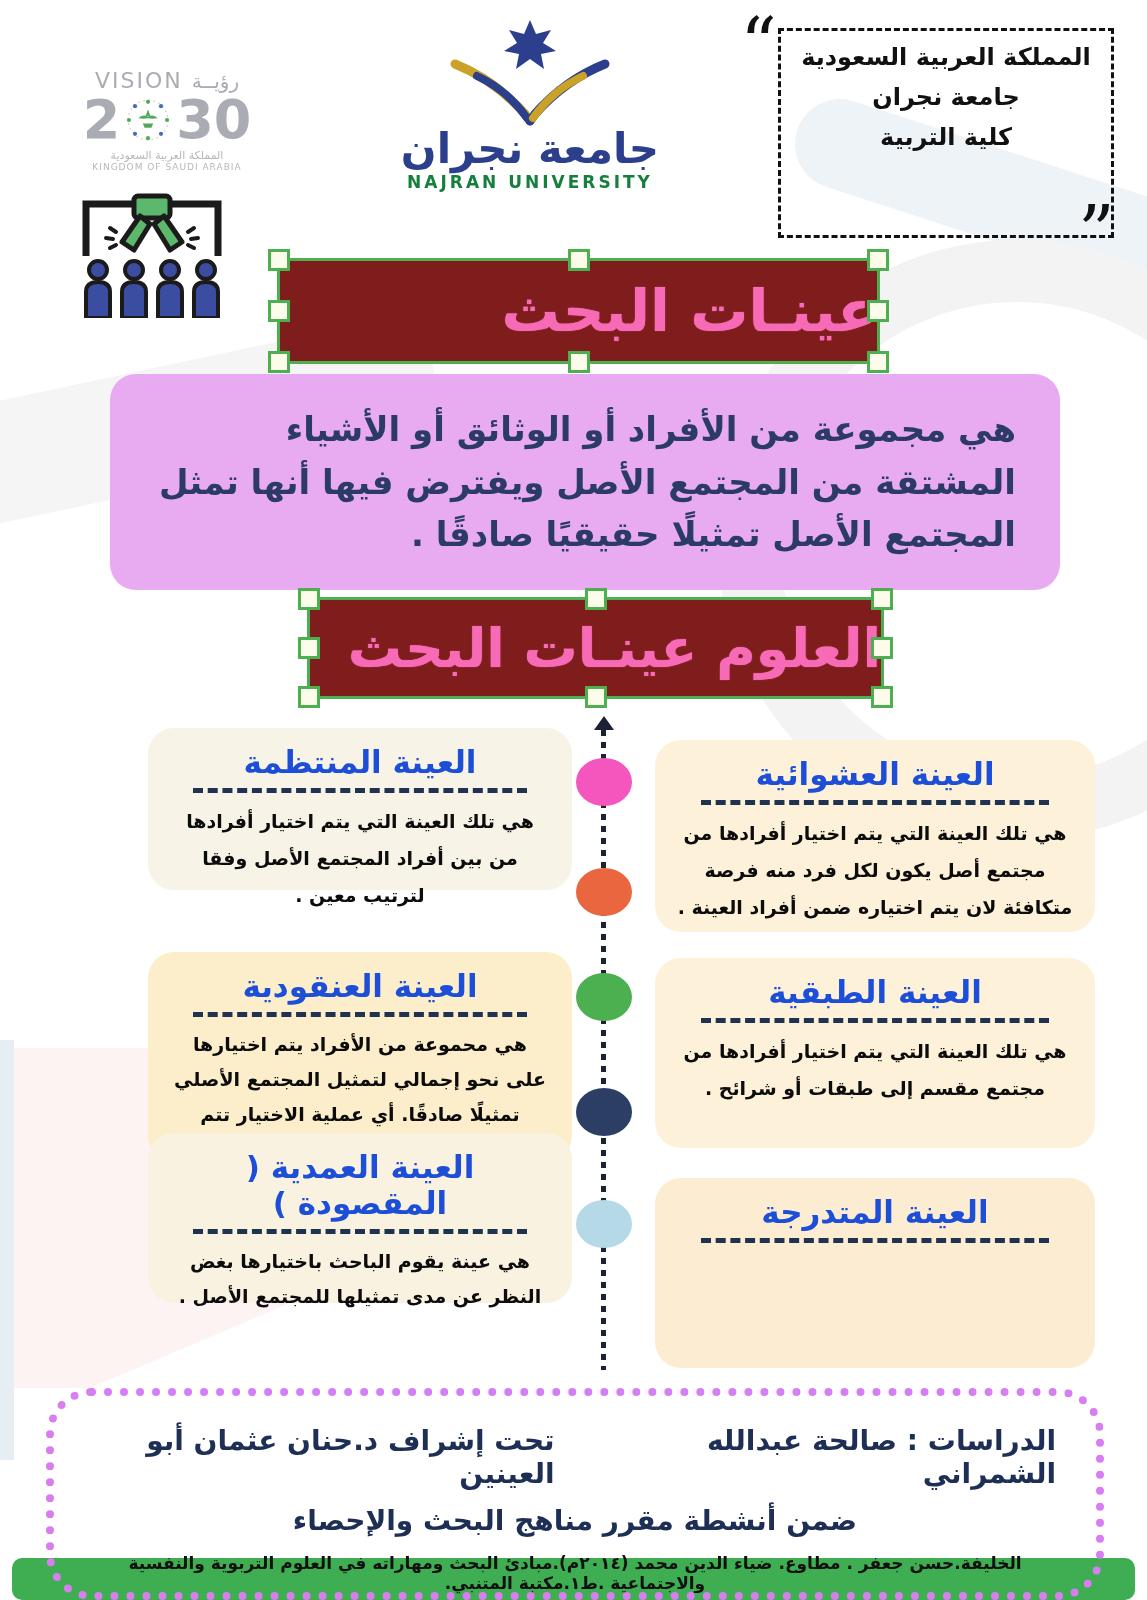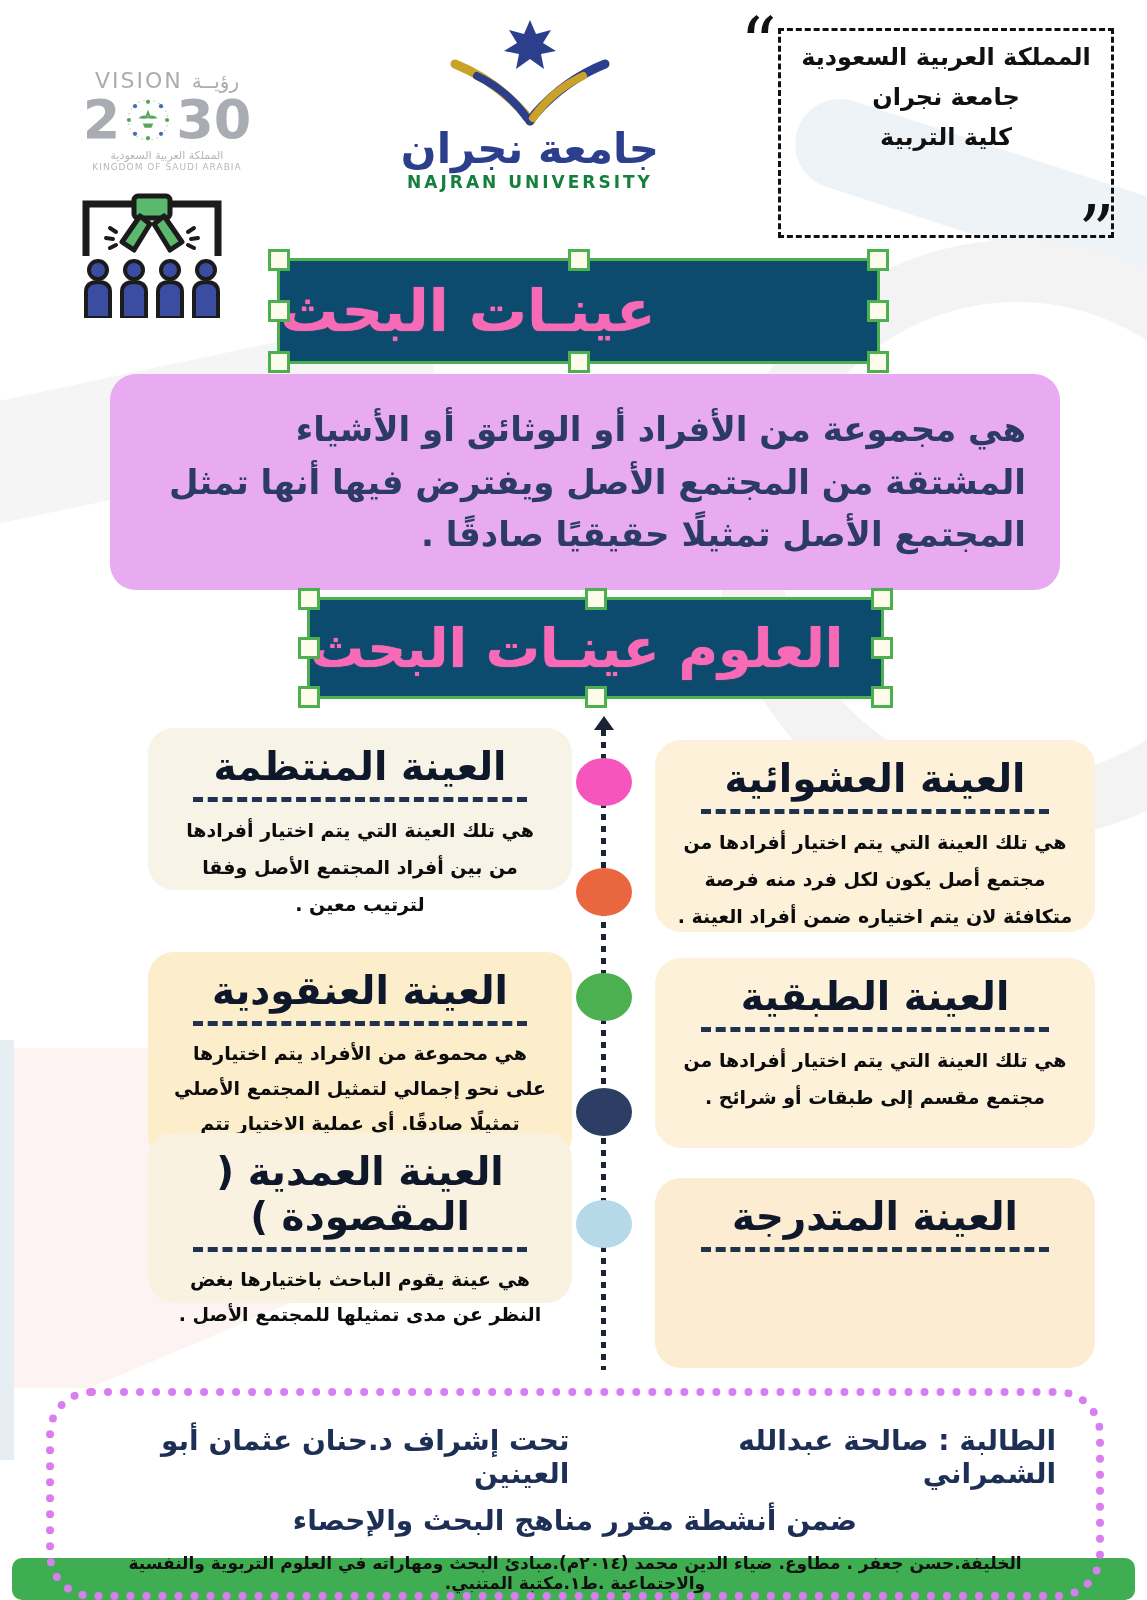--- a/index.html
+++ b/index.html
@@ -43,53 +43,53 @@
   .nu-name-ar { font-size:42px; font-weight:bold; color:#2b3f8c; line-height:1.1; margin-top:-6px; }
   .nu-name-en { font-size:17px; font-weight:bold; color:#15803d; letter-spacing:3px; direction:ltr; }
 
   .affil { position:absolute; left:778px; top:28px; width:336px; height:210px;
     border:3px dashed #111; padding:6px 10px; z-index:2; }
   .affil-line { font-size:24px; font-weight:bold; color:#111; text-align:center; line-height:40px; white-space:nowrap; }
   .quote-open  { position:absolute; left:740px; top:8px;  font-size:72px; color:#111; z-index:3; line-height:1; font-family:"DejaVu Serif","Liberation Serif",serif; }
   .quote-close { position:absolute; left:1078px; top:196px; font-size:72px; color:#111; z-index:3; line-height:1; font-family:"DejaVu Serif","Liberation Serif",serif; }
 
   
-  .banner { position:absolute; background:#0c4a6e; border:3px solid #4caf50;
-    display:flex; align-items:center; justify-content:flex-end; z-index:2; }
+  .banner { position:absolute; background:#7f1d1d; border:3px solid #4caf50;
+    display:flex; align-items:center; justify-content:flex-start; z-index:2; }
   .banner-title { color:#f76ab5; font-weight:bold; text-shadow:0 0 1px #f76ab5; }
   .banner1 { left:277px; top:258px; width:603px; height:106px; }
   .banner1 .banner-title { font-size:58px; }
   .banner2 { left:307px; top:597px; width:577px; height:102px; }
   .banner2 .banner-title { font-size:54px; }
   .handle { position:absolute; width:22px; height:22px; background:#fdfbe9; border:3px solid #4caf50; z-index:3; }
   .h-tl{top:-12px;left:-12px;} .h-tc{top:-12px;left:calc(50% - 11px);} .h-tr{top:-12px;right:-12px;}
   .h-ml{top:calc(50% - 11px);left:-12px;} .h-mr{top:calc(50% - 11px);right:-12px;}
   .h-bl{bottom:-12px;left:-12px;} .h-bc{bottom:-12px;left:calc(50% - 11px);} .h-br{bottom:-12px;right:-12px;}
 
   
   .definition { position:absolute; left:110px; top:374px; width:950px; height:216px;
-    background:#e8abf1; border-radius:26px; padding:28px 34px; z-index:2;
+    background:#e8abf1; border-radius:26px; padding:28px 44px; z-index:2;
     display:flex; align-items:center; }
   .definition-text { font-size:34px; font-weight:bold; color:#2b3a67; text-align:right; line-height:1.55; width:100%; }
 
   
   .timeline-line { position:absolute; left:601px; top:730px; width:5px; height:640px; z-index:1;
     background:repeating-linear-gradient(to bottom,#1b2233 0 6px,transparent 6px 12px); }
   .timeline-arrow { position:absolute; left:594px; top:716px; width:0; height:0; z-index:1;
     border-left:10px solid transparent; border-right:10px solid transparent; border-bottom:14px solid #1b2233; }
   .dot { position:absolute; width:56px; height:48px; border-radius:50%; z-index:2; left:576px; }
   .dot1 { top:758px; background:#f556be; }
   .dot2 { top:868px; background:#e9663f; }
   .dot3 { top:973px; background:#4caf50; }
   .dot4 { top:1088px; background:#2c3e63; }
   .dot5 { top:1200px; background:#b5d9e6; }
 
   
   .tbox { position:absolute; border-radius:26px; padding:16px 22px; z-index:2; }
-  .tbox-title { font-size:39px; font-weight:bold; color:#0f172a; text-align:center; }
+  .tbox-title { font-size:31px; font-weight:bold; color:#1d4ed8; text-align:center; }
   .tbox-sep { border-top:5px dashed #1f3350; width:88%; margin:8px auto 10px auto; }
   .tbox-body { font-size:19px; font-weight:bold; color:#0c0c0c; text-align:center; line-height:1.95; }
   .r1 { left:655px; top:740px;  width:440px; height:192px; background:#fdf2d9; }
   .r2 { left:655px; top:958px;  width:440px; height:190px; background:#fdf2d9; }
   .r3 { left:655px; top:1178px; width:440px; height:190px; background:#fcedd2; }
   .l1 { left:148px; top:728px;  width:424px; height:162px; background:#f7f3e7; }
   .l2 { left:148px; top:952px;  width:424px; height:210px; background:#fcedcb; }
   .l3 { left:148px; top:1133px; width:424px; height:170px; background:#f9f2e0; }
   .l2 .tbox-body, .l3 .tbox-body { line-height:1.85; }
 
@@ -254,20 +254,20 @@
   </div>
   <div class="tbox l3">
     <div class="tbox-title">العينة العمدية ( المقصودة )</div>
     <div class="tbox-sep"></div>
     <div class="tbox-body">هي عينة يقوم الباحث باختيارها بغض النظر عن مدى تمثيلها للمجتمع الأصل .</div>
   </div>
 
   <div class="green-bar"></div>
   <div class="footer-box">
     <div class="footer-line1">
-      <span>الطالبة : صالحة عبدالله الشمراني</span>
+      <span>الدراسات : صالحة عبدالله الشمراني</span>
       <span>تحت إشراف د.حنان عثمان أبو العينين</span>
     </div>
     <div class="footer-line2">ضمن أنشطة مقرر مناهج البحث والإحصاء</div>
     <div class="footer-ref">الخليفة.حسن جعفر . مطاوع. ضياء الدين محمد (٢٠١٤م).مبادئ البحث ومهاراته في العلوم التربوية والنفسية والاجتماعية .ط١.مكتبة المتنبي.</div>
   </div>
 
 </div>
 
 </body></html>

